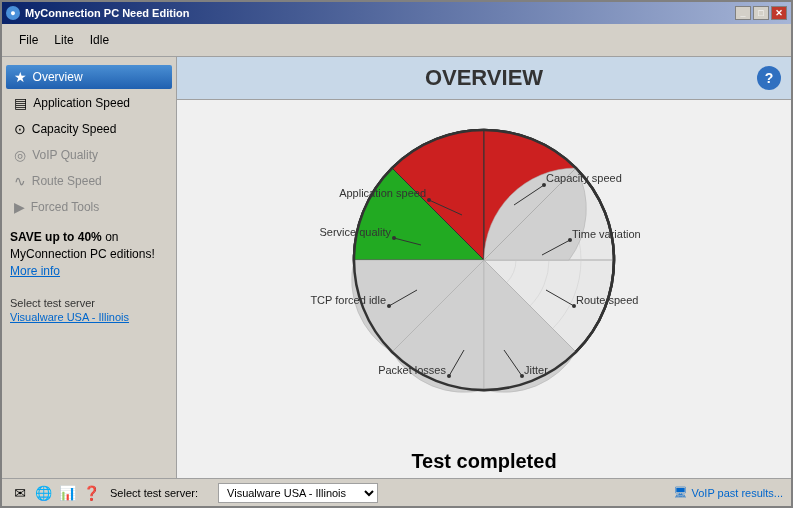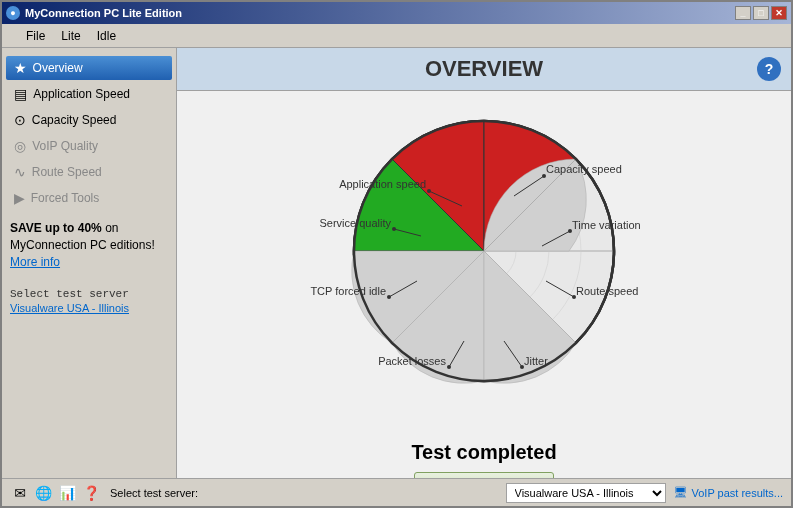--- a/index.html
+++ b/index.html
@@ -66,24 +66,24 @@
       justify-content: center;
       font-size: 9px;
       cursor: pointer;
     }
 
     .tb-btn.close { background: #c0392b; color: white; }
 
     
     .menu-bar {
       background: #d4d0c8;
-      height: 24px;
-      display: flex;
-      align-items: center;
-      padding: 0 16px;
+      height: 33px;
+      display: flex;
+      align-items: center;
+      padding: 0 9px;
       border-bottom: 1px solid #a0a0a0;
     }
 
     .menu-item {
       padding: 2px 8px;
       font-size: 12px;
       cursor: pointer;
     }
 
     
@@ -147,21 +147,20 @@
       color: #0066cc;
       text-decoration: underline;
       cursor: pointer;
     }
 
     .server-select-label {
       font-size: 11px;
       color: #333;
       margin-top: 8px;
       margin-left: 4px;
-      font-family: Liberation Mono, monospace;
     }
 
     .server-link {
       color: #0066cc;
       text-decoration: underline;
       cursor: pointer;
       font-size: 11px;
       margin-left: 4px;
     }
 
@@ -274,21 +273,20 @@
       justify-content: center;
       font-size: 14px;
       cursor: pointer;
     }
 
     .server-select-bar {
       display: flex;
       align-items: center;
       gap: 20px;
       flex: 1;
-      justify-content: space-between;
     }
 
     .server-dropdown {
       background: white;
       border: 1px solid #a0a0a0;
       padding: 2px 4px;
       font-size: 11px;
       min-width: 160px;
     }
 
@@ -302,21 +300,21 @@
       font-size: 11px;
     }
   </style>
 </head>
 <body>
 
 <div class="window">
 
   <div class="title-bar">
     <div class="title-bar-icon">●</div>
-    <span class="title-bar-text">MyConnection PC Lite Edition</span>
+    <span class="title-bar-text">MyConnection PC Need Edition</span>
     <div class="title-bar-buttons">
       <div class="tb-btn">_</div>
       <div class="tb-btn">□</div>
       <div class="tb-btn close">✕</div>
     </div>
   </div>
 
   <div class="menu-bar">
     <div class="menu-item">File</div>
     <div class="menu-item">Lite</div>

